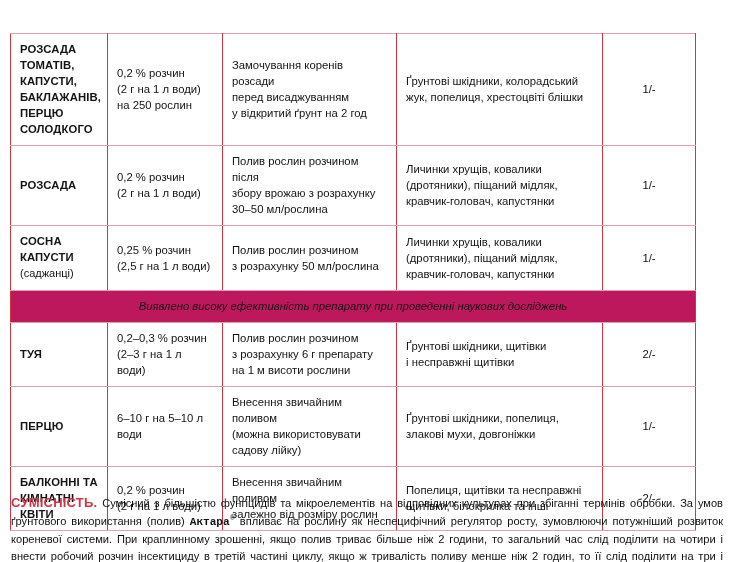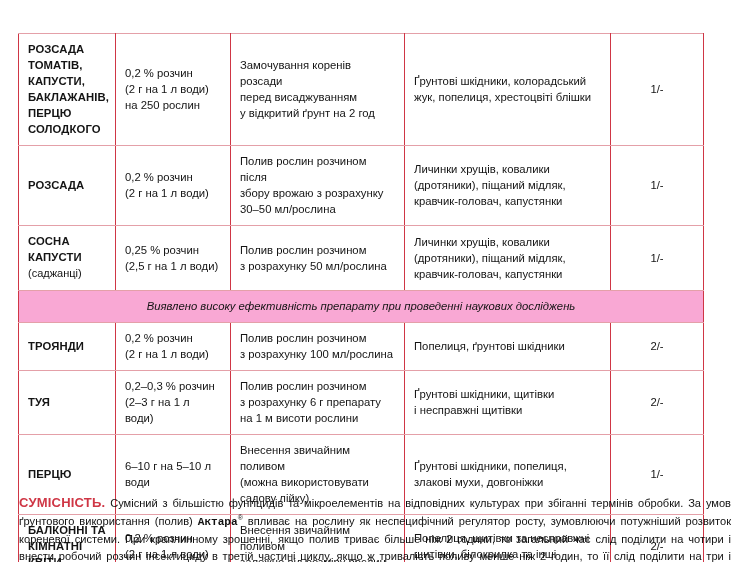--- a/index.html
+++ b/index.html
@@ -10,21 +10,21 @@
   body {
     width: 734px;
     height: 562px;
     font-family: "Liberation Sans", sans-serif;
     color: #1a1a1a;
     overflow: hidden;
     position: relative;
   }
   .page {
     position: absolute;
-    left: 8px; top: 0;
+    left: 0; top: 0;
     width: 663px;
     height: 562px;
   }
 
   
   .usage-table {
     position: absolute;
     left: 10px;
     top: 33px;
     width: 685px;
@@ -64,21 +64,21 @@
     font-size: 11px;
     letter-spacing: 0;
   }
   .rate-cell {
     text-align: center;
     font-size: 11.4px;
   }
 
   
   .banner-cell {
-    background: #f9a8d4;
+    background: #be185d;
     text-align: center;
     font-style: italic;
     font-size: 10.7px;
     padding: 5px 4px 5px 4px;
     color: #1a1a1a;
     border-left: 1.4px solid #cf3645;
     border-right: 1.4px solid #cf3645;
     border-top: 1.4px solid #e4a0a8;
     border-bottom: 1.4px solid #e4a0a8;
   }
@@ -149,27 +149,20 @@
         <td><span>0,25 % розчин<br>(2,5 г на 1 л води)</span></td>
         <td><span>Полив рослин розчином<br>з розрахунку 50 мл/рослина</span></td>
         <td><span>Личинки хрущів, ковалики<br>(дротяники), піщаний мідляк,<br>кравчик-головач, капустянки</span></td>
         <td class="rate-cell"><span>1/-</span></td>
       </tr>
 
       <tr>
         <td class="banner-cell" colspan="5">Виявлено високу ефективність препарату при проведенні наукових досліджень</td>
       </tr>
 
-      <tr>
-        <td class="crop-name"><span>ТРОЯНДИ</span></td>
-        <td><span>0,2 % розчин<br>(2 г на 1 л води)</span></td>
-        <td><span>Полив рослин розчином<br>з розрахунку 100 мл/рослина</span></td>
-        <td><span>Попелиця, ґрунтові шкідники</span></td>
-        <td class="rate-cell"><span>2/-</span></td>
-      </tr>
 
       <tr>
         <td class="crop-name"><span>ТУЯ</span></td>
         <td><span>0,2–0,3 % розчин<br>(2–3 г на 1 л води)</span></td>
         <td><span>Полив рослин розчином<br>з розрахунку 6 г препарату<br>на 1 м висоти рослини</span></td>
         <td><span>Ґрунтові шкідники, щитівки<br>і несправжні щитівки</span></td>
         <td class="rate-cell"><span>2/-</span></td>
       </tr>
 
       <tr>

